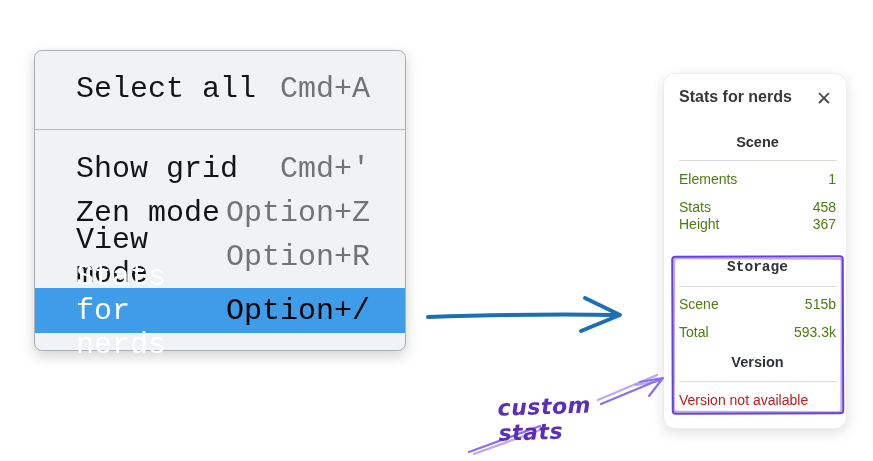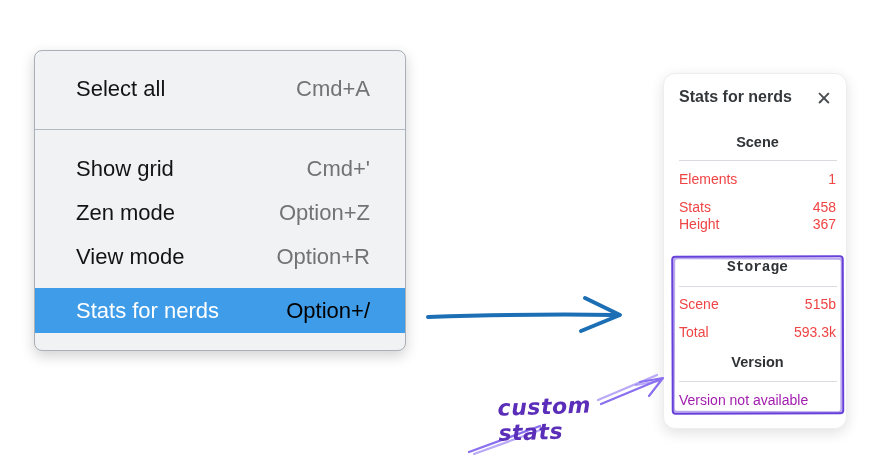--- a/index.html
+++ b/index.html
@@ -11,21 +11,21 @@
     position: absolute; left: 34px; top: 50px; width: 372px; height: 301px;
     background: #f1f2f4;
     border: 1.5px solid #a9b0b7;
     border-radius: 8px;
     box-shadow: 0 5px 14px rgba(0,0,0,0.18);
   }
   .menu-item {
     position: absolute; left: 0; right: 0; height: 45px;
     display: flex; align-items: center; justify-content: space-between;
     padding: 0 35px 0 41px;
-    font-size: 22px; color: #141414;
+    font-size: 30px; color: #141414; font-family: Liberation Mono, monospace;
   }
   .menu-item .shortcut { color: #737373; }
   .menu-item.highlighted { background: #3f9ce8; color: #ffffff; }
   .menu-item.highlighted .shortcut { color: #000000; margin-left: 24px; }
   .menu-divider {
     position: absolute; left: 0; right: 0; top: 78px; height: 0;
     border-top: 1.5px solid #b2b9c0;
   }
   .mi-0 { top: 15px; }
   .mi-1 { top: 95px; }
@@ -55,23 +55,23 @@
   }
   .section-header {
     left: 15px; right: 10px; text-align: center;
     font-size: 14.5px; font-weight: bold; color: #303336;
   }
   .panel-divider {
     left: 15px; right: 9px; height: 0; border-top: 1px solid #d8dce0;
   }
   .stat-row {
     left: 15px; right: 10px; display: flex; justify-content: space-between;
-    font-size: 14px; color: #ef4444;
+    font-size: 14px; color: #4d7c0f;
   }
-  .panel-note { left: 15px; right: 10px; font-size: 14px; color: #a21caf; }
+  .panel-note { left: 15px; right: 10px; font-size: 14px; color: #b91c1c; }
 
   .sh-scene   { top: 60px; }
   .dv-1       { top: 86px; }
   .row-elements { top: 97px; }
   .row-width    { top: 125px; }
   .row-height   { top: 142px; }
   .sh-storage { top: 185px; font-family: Liberation Mono, monospace; }
   .dv-2       { top: 212px; }
   .row-scene  { top: 222px; }
   .row-total  { top: 250px; }

